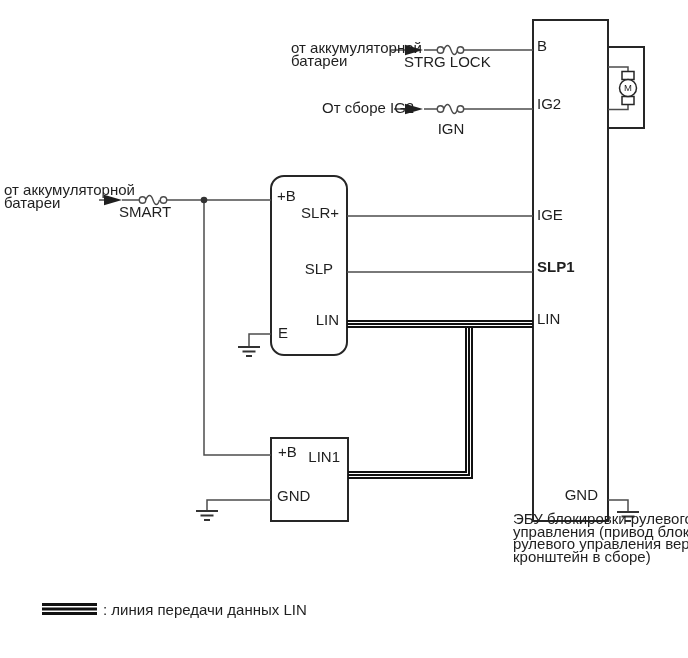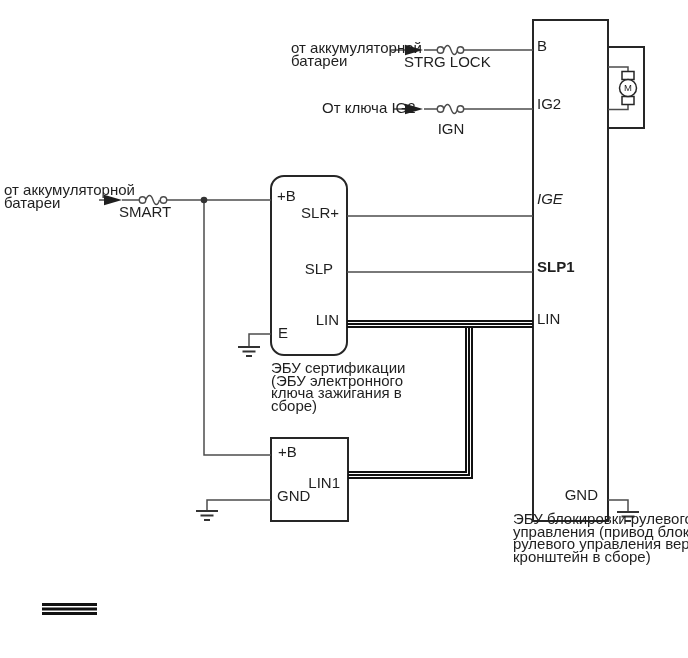--- a/index.html
+++ b/index.html
@@ -111,49 +111,46 @@
 
     <g fill="#111111">
       <rect x="42" y="603" width="55" height="3"></rect>
       <rect x="42" y="607.5" width="55" height="3"></rect>
       <rect x="42" y="612" width="55" height="3"></rect>
     </g>
   </svg>
 
   <div class="lbl" style="left:291px;top:41px;">от аккумуляторной
 батареи</div>
-  <div class="lbl" style="left:322px;top:101px;">От ключа IG2</div>
+  <div class="lbl" style="left:322px;top:101px;">От сборе IG2</div>
   <div class="lbl" style="left:4px;top:183px;">от аккумуляторной
 батареи</div>
 
   <div class="lbl center" style="left:404px;top:55px;width:74px;">STRG LOCK</div>
   <div class="lbl center" style="left:426px;top:110px;width:50px;margin-top:12px;">IGN</div>
   <div class="lbl center" style="left:111px;top:205px;width:68px;">SMART</div>
 
   <div class="lbl" style="left:277px;top:189px;">+B</div>
   <div class="lbl right" style="right:349px;top:206px;">SLR+</div>
   <div class="lbl right" style="right:355px;top:262px;">SLP</div>
   <div class="lbl right" style="right:349px;top:313px;">LIN</div>
   <div class="lbl" style="left:278px;top:326px;">E</div>
-  <div class="lbl caption" style="left:271px;top:362px;">ЭБУ сертификации
-(ЭБУ электронного
-ключа зажигания в
-сборе)</div>
 
   <div class="lbl" style="left:278px;top:445px;">+B</div>
-  <div class="lbl right" style="right:348px;top:476px;">LIN1</div>
+  <div class="lbl right" style="right:348px;top:450px;">LIN1</div>
   <div class="lbl" style="left:277px;top:489px;">GND</div>
 
   <div class="lbl" style="left:537px;top:39px;">B</div>
   <div class="lbl" style="left:537px;top:97px;">IG2</div>
-  <div class="lbl" style="left:537px;top:192px;font-style:italic;">IGE</div>
+  <div class="lbl" style="left:537px;top:208px;">IGE</div>
   <div class="lbl" style="left:537px;top:260px;font-weight:bold;">SLP1</div>
   <div class="lbl" style="left:537px;top:312px;">LIN</div>
   <div class="lbl right" style="right:90px;top:488px;">GND</div>
   <div class="lbl caption" style="left:513px;top:513px;">ЭБУ блокировки рулевого
 управления (привод блокировки
 рулевого управления верхний
 кронштейн в сборе)</div>
 
   <div class="lbl motor-m" style="left:620px;top:82px;width:16px;">M</div>
 
+  <div class="lbl" style="left:103px;top:603px;">: линия передачи данных LIN</div>
 
 </div>
 
 </body></html>

